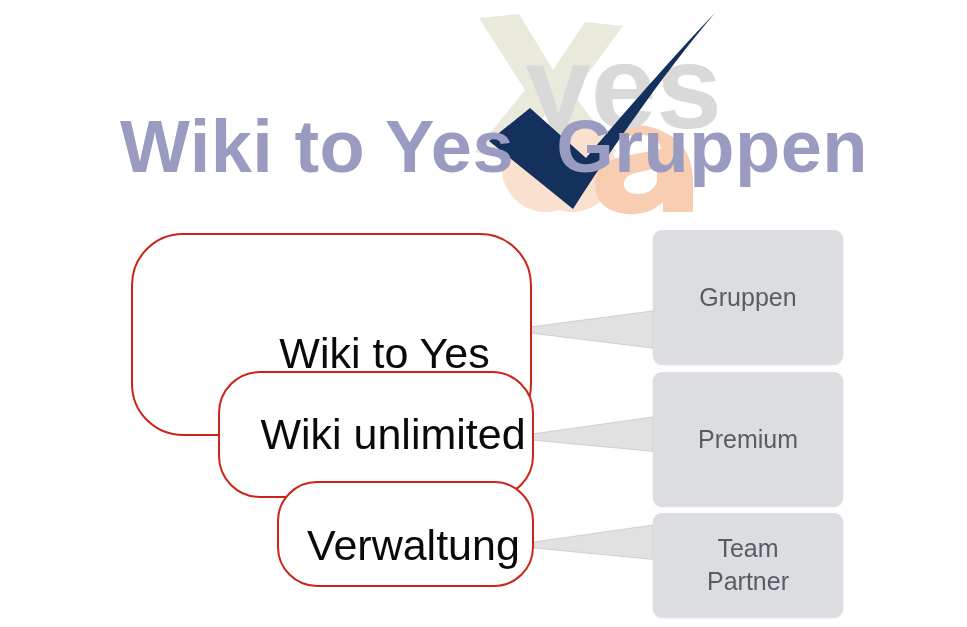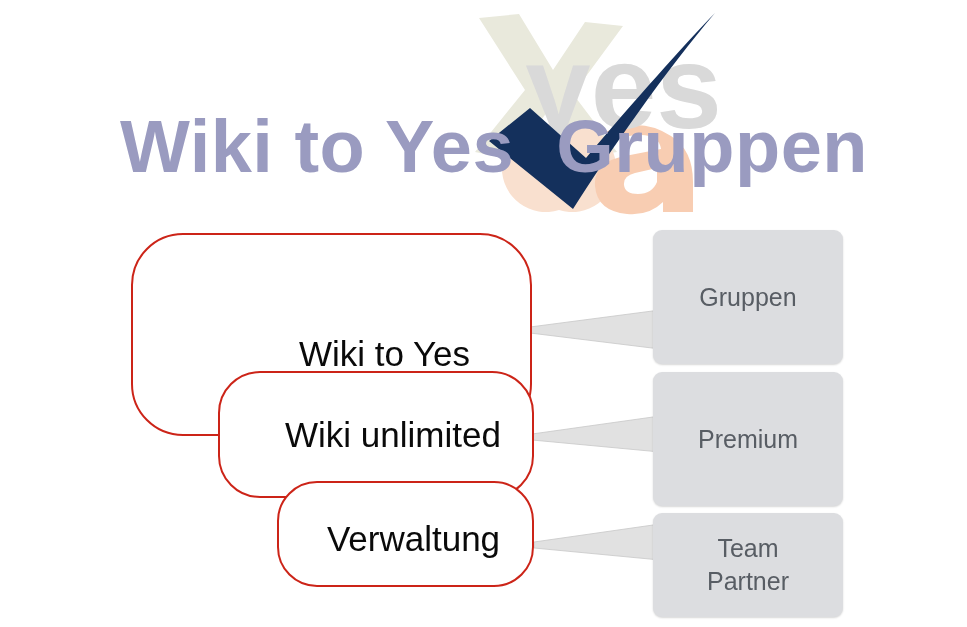--- a/index.html
+++ b/index.html
@@ -60,21 +60,21 @@
     position: absolute;
     background: #ffffff;
     border: 2.6px solid #cc2418;
     box-sizing: border-box;
     display: flex;
     align-items: center;
     justify-content: center;
   }
   .red-box-label {
     font-family: "Liberation Sans", sans-serif;
-    font-size: 35px;
+    font-size: 43px;
     color: #0a0a0a;
     white-space: nowrap;
     line-height: 1;
   }
 
   #red-box-1 {
     left: 131px; top: 233px;
     width: 401px; height: 203px;
     border-radius: 52px;
     z-index: 3;
@@ -99,21 +99,21 @@
   }
 
   #red-box-3 {
     left: 277px; top: 481px;
     width: 257px; height: 106px;
     border-radius: 40px;
     z-index: 5;
   }
   #red-box-3 .red-box-label {
     position: relative;
-    top: 4px;
+    top: 11px;
     left: 8px;
   }
 
   .gray-box {
     position: absolute;
     left: 653px;
     width: 190px;
     background: #dcdde0;
     border-radius: 9px;
     box-shadow: 0 1px 2px rgba(0,0,0,0.16);

